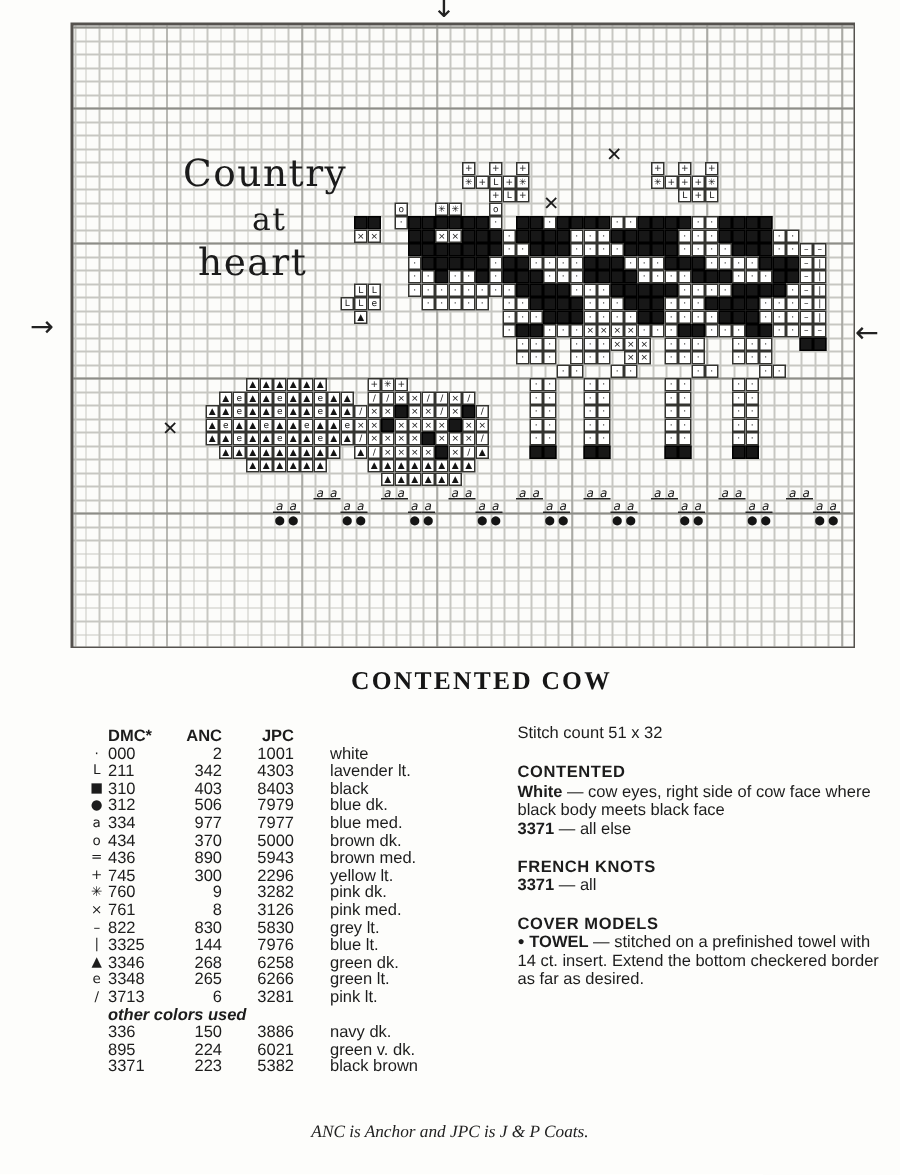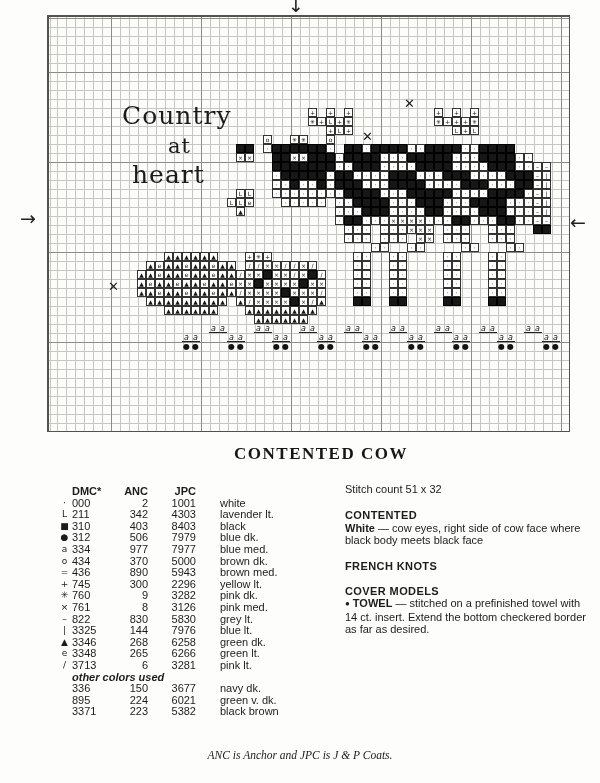--- a/index.html
+++ b/index.html
@@ -759,21 +759,21 @@
           <span class="kjpc">3281</span>
           <span class="kname">pink lt.</span>
         </div>
       </div>
     <div class="kother">other colors used</div>
     <div>
         <div class="krow">
           <span class="ksym"></span>
           <span class="kdmc">336</span>
           <span class="kanc">150</span>
-          <span class="kjpc">3677</span>
+          <span class="kjpc">3886</span>
           <span class="kname">navy dk.</span>
         </div>
         <div class="krow">
           <span class="ksym"></span>
           <span class="kdmc">895</span>
           <span class="kanc">224</span>
           <span class="kjpc">6021</span>
           <span class="kname">green v. dk.</span>
         </div>
         <div class="krow">
@@ -784,22 +784,26 @@
           <span class="kname">black brown</span>
         </div>
       </div>
   </div>
 
   <div class="info">
     <div class="stitchcount">Stitch count  51 x 32</div>
     <div class="sechead first">CONTENTED</div>
     <div>
         <div class="iline"><b>White</b><span> — cow eyes, right side of cow face where black body meets black face</span></div>
+        <div class="iline"><b>3371</b><span> — all else</span></div>
       </div>
     <div class="sechead">FRENCH KNOTS</div>
+    <div>
+        <div class="iline"><b>3371</b><span> — all</span></div>
+      </div>
     <div class="sechead">COVER MODELS</div>
     <div>
         <div class="iline"><span class="bullet">●</span><b>TOWEL</b><span> — stitched on a prefinished towel with 14 ct. insert. Extend the bottom checkered border as far as desired.</span></div>
       </div>
   </div>
 
   <div class="footer">
     <div>ANC is Anchor and JPC is J &amp; P Coats.</div>
   </div>
 

